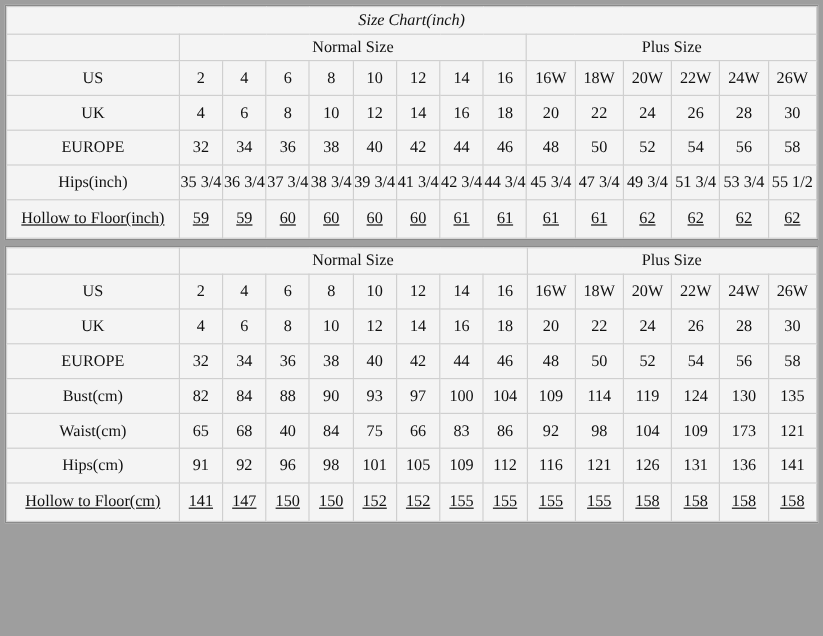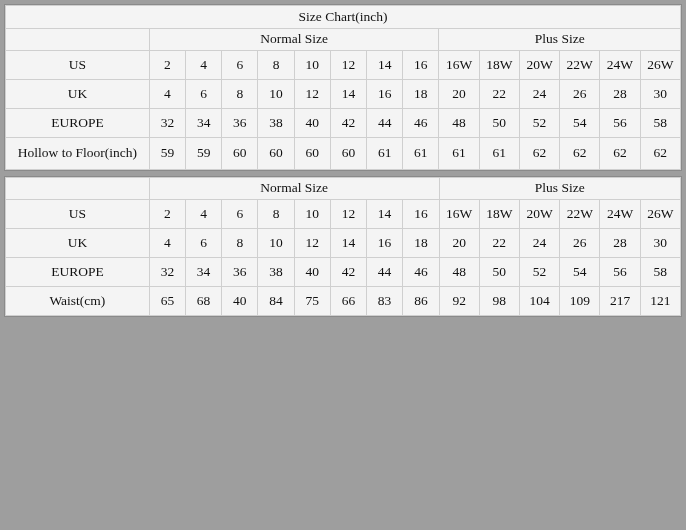--- a/index.html
+++ b/index.html
@@ -40,40 +40,42 @@
     font-weight: normal;
     padding: 0;
     background: #f4f4f4;
     font-size: 13.5px;
     line-height: 1.1;
   }
   .title-cell {
     font-size: 16px;
     height: 22px;
     background: #f4f4f4 !important;
+    font-style: italic;
   }
   .group-cell {
     font-size: 15.5px;
     height: 21px;
   }
   .rowlabel {
     font-size: 14.5px;
     width: 143px;
   }
   .rowlabel-long {
     font-size: 14.5px;
   }
   .blank-cell {
     background: #f4f4f4;
   }
   .data-row td {
     height: 28px;
   }
   .data-row-tall td {
     height: 31px;
+    text-decoration: underline;
   }
   .num {
     font-size: 13.5px;
   }
   .num-small {
     font-size: 12.5px;
   }
   
   col.label-col { width: 143px; }
   col.n-col { width: 36px; }
@@ -155,20 +157,37 @@
             <td class="num">40</td>
             <td class="num">42</td>
             <td class="num">44</td>
             <td class="num">46</td>
             <td class="num">48</td>
             <td class="num">50</td>
             <td class="num">52</td>
             <td class="num">54</td>
             <td class="num">56</td>
             <td class="num">58</td>
+          </tr>
+          <tr class="data-row">
+            <td class="rowlabel">Hips(inch)</td>
+            <td class="num num-small">35 3/4</td>
+            <td class="num num-small">36 3/4</td>
+            <td class="num num-small">37 3/4</td>
+            <td class="num num-small">38 3/4</td>
+            <td class="num num-small">39 3/4</td>
+            <td class="num num-small">41 3/4</td>
+            <td class="num num-small">42 3/4</td>
+            <td class="num num-small">44 3/4</td>
+            <td class="num num-small">45 3/4</td>
+            <td class="num num-small">47 3/4</td>
+            <td class="num num-small">49 3/4</td>
+            <td class="num num-small">51 3/4</td>
+            <td class="num num-small">53 3/4</td>
+            <td class="num num-small">55 1/2</td>
           </tr>
           <tr class="data-row data-row-tall">
             <td class="rowlabel rowlabel-long">Hollow to Floor(inch)</td>
             <td class="num">59</td>
             <td class="num">59</td>
             <td class="num">60</td>
             <td class="num">60</td>
             <td class="num">60</td>
             <td class="num">60</td>
             <td class="num">61</td>
@@ -254,33 +273,84 @@
             <td class="num">44</td>
             <td class="num">46</td>
             <td class="num">48</td>
             <td class="num">50</td>
             <td class="num">52</td>
             <td class="num">54</td>
             <td class="num">56</td>
             <td class="num">58</td>
           </tr>
           <tr class="data-row">
+            <td class="rowlabel">Bust(cm)</td>
+            <td class="num">82</td>
+            <td class="num">84</td>
+            <td class="num">88</td>
+            <td class="num">90</td>
+            <td class="num">93</td>
+            <td class="num">97</td>
+            <td class="num">100</td>
+            <td class="num">104</td>
+            <td class="num">109</td>
+            <td class="num">114</td>
+            <td class="num">119</td>
+            <td class="num">124</td>
+            <td class="num">130</td>
+            <td class="num">135</td>
+          </tr>
+          <tr class="data-row">
             <td class="rowlabel">Waist(cm)</td>
             <td class="num">65</td>
             <td class="num">68</td>
             <td class="num">40</td>
             <td class="num">84</td>
             <td class="num">75</td>
             <td class="num">66</td>
             <td class="num">83</td>
             <td class="num">86</td>
             <td class="num">92</td>
             <td class="num">98</td>
             <td class="num">104</td>
             <td class="num">109</td>
-            <td class="num">217</td>
+            <td class="num">173</td>
             <td class="num">121</td>
+          </tr>
+          <tr class="data-row">
+            <td class="rowlabel">Hips(cm)</td>
+            <td class="num">91</td>
+            <td class="num">92</td>
+            <td class="num">96</td>
+            <td class="num">98</td>
+            <td class="num">101</td>
+            <td class="num">105</td>
+            <td class="num">109</td>
+            <td class="num">112</td>
+            <td class="num">116</td>
+            <td class="num">121</td>
+            <td class="num">126</td>
+            <td class="num">131</td>
+            <td class="num">136</td>
+            <td class="num">141</td>
+          </tr>
+          <tr class="data-row data-row-tall">
+            <td class="rowlabel rowlabel-long">Hollow to Floor(cm)</td>
+            <td class="num">141</td>
+            <td class="num">147</td>
+            <td class="num">150</td>
+            <td class="num">150</td>
+            <td class="num">152</td>
+            <td class="num">152</td>
+            <td class="num">155</td>
+            <td class="num">155</td>
+            <td class="num">155</td>
+            <td class="num">155</td>
+            <td class="num">158</td>
+            <td class="num">158</td>
+            <td class="num">158</td>
+            <td class="num">158</td>
           </tr>
         </tbody>
     </table>
   </div>
 
 </div>
 
 </body></html>

